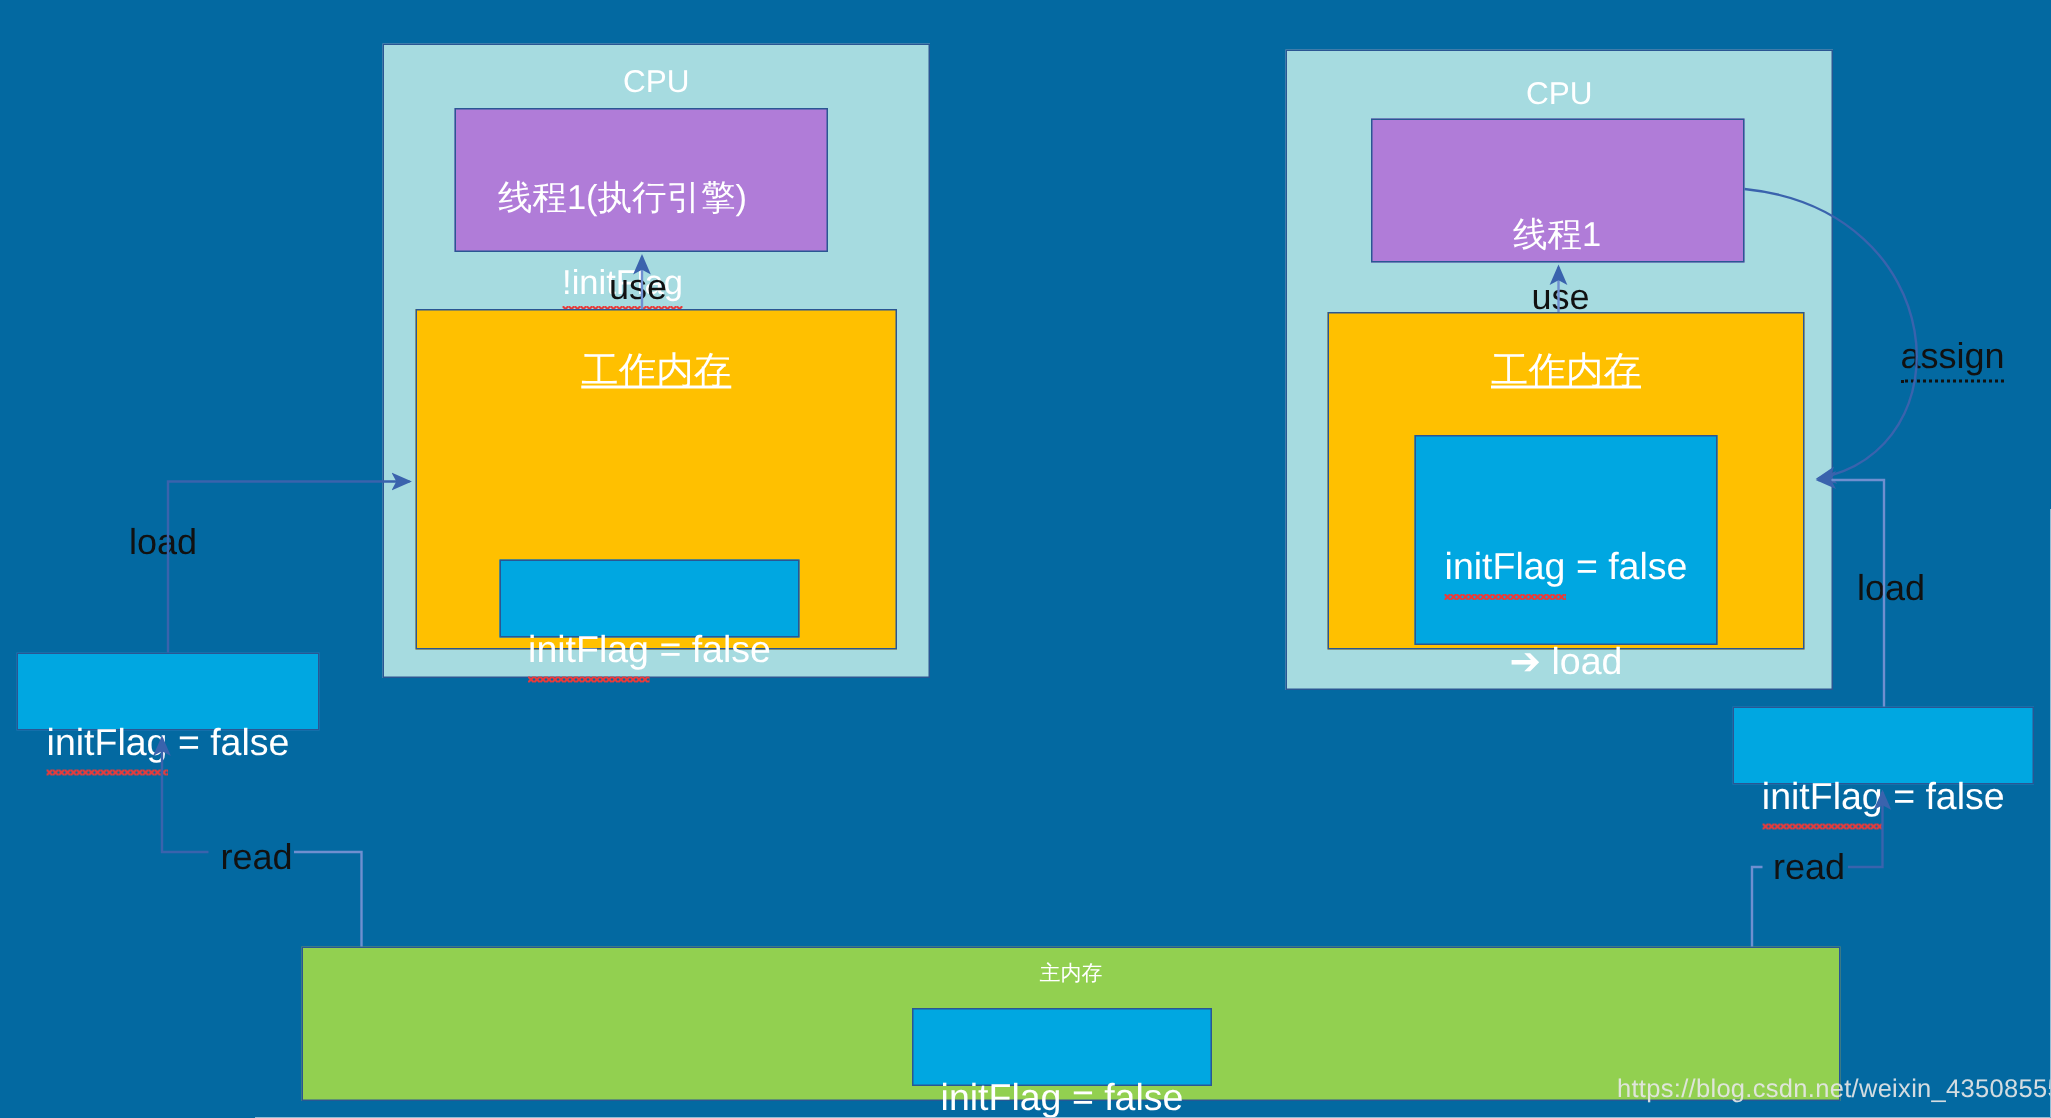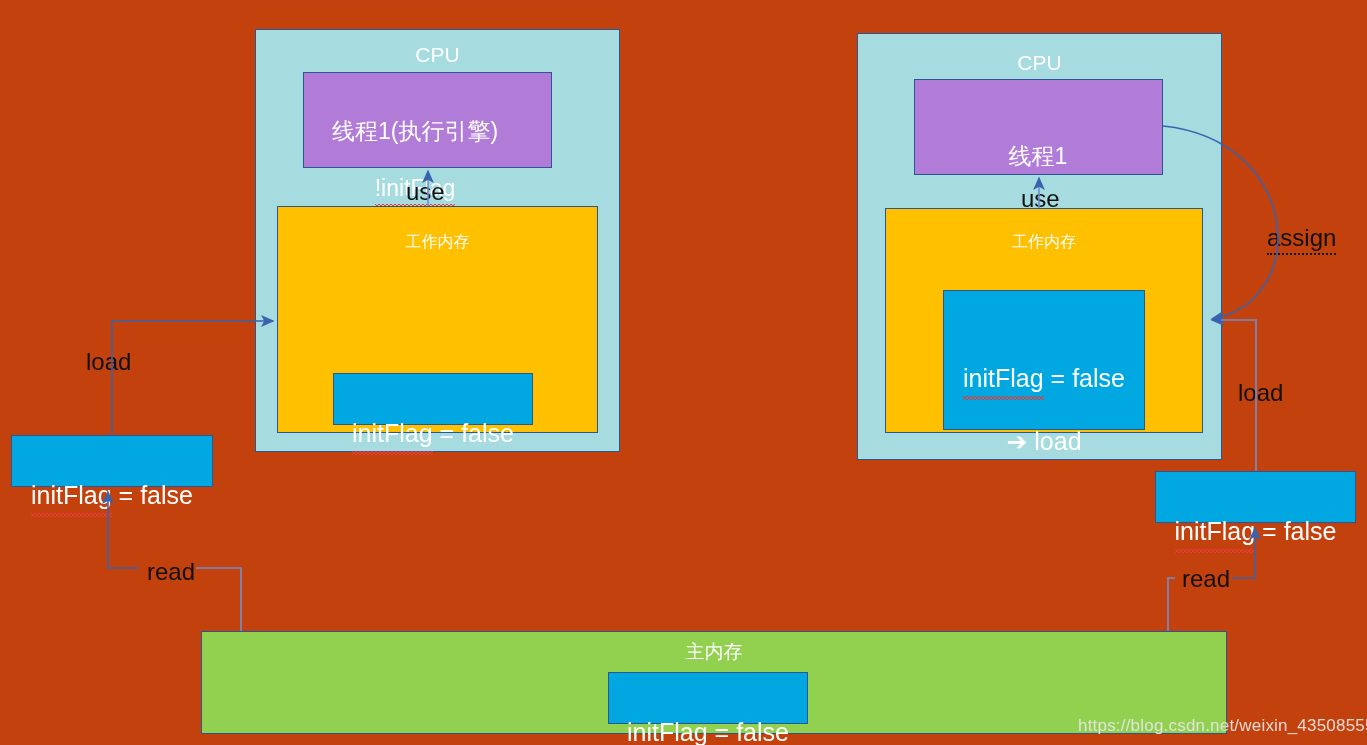--- a/index.html
+++ b/index.html
@@ -4,21 +4,21 @@
 <style>
   html, body {
     margin: 0;
     padding: 0;
     background: #ffffff;
   }
   #canvas {
     position: relative;
     width: 1367px;
     height: 745px;
-    background: #c2410c;
+    background: #0369a1;
     font-family: "Liberation Sans", "DejaVu Sans", sans-serif;
     overflow: hidden;
   }
   .box {
     position: absolute;
     box-sizing: border-box;
     border: 1.5px solid #2a5693;
   }
   .cpu-box {
     background: #a6dbe0;
@@ -42,27 +42,28 @@
     line-height: 1.25;
     white-space: pre-line;
   }
   .cpu-title {
     font-size: 21px;
   }
   .thread-title {
     font-size: 23px;
   }
   .wm-title {
-    font-size: 16px;
+    font-size: 25px;
+    text-decoration: underline;
   }
   .flag-title {
     font-size: 25px;
   }
   .mm-title {
-    font-size: 19px;
+    font-size: 14px;
     text-align: center;
   }
   
   .sq {
     position: relative;
     display: inline-block;
     text-decoration-color: rgba(255,255,255,0.9);
     text-underline-offset: 2px;
   }
   .sq::after {

